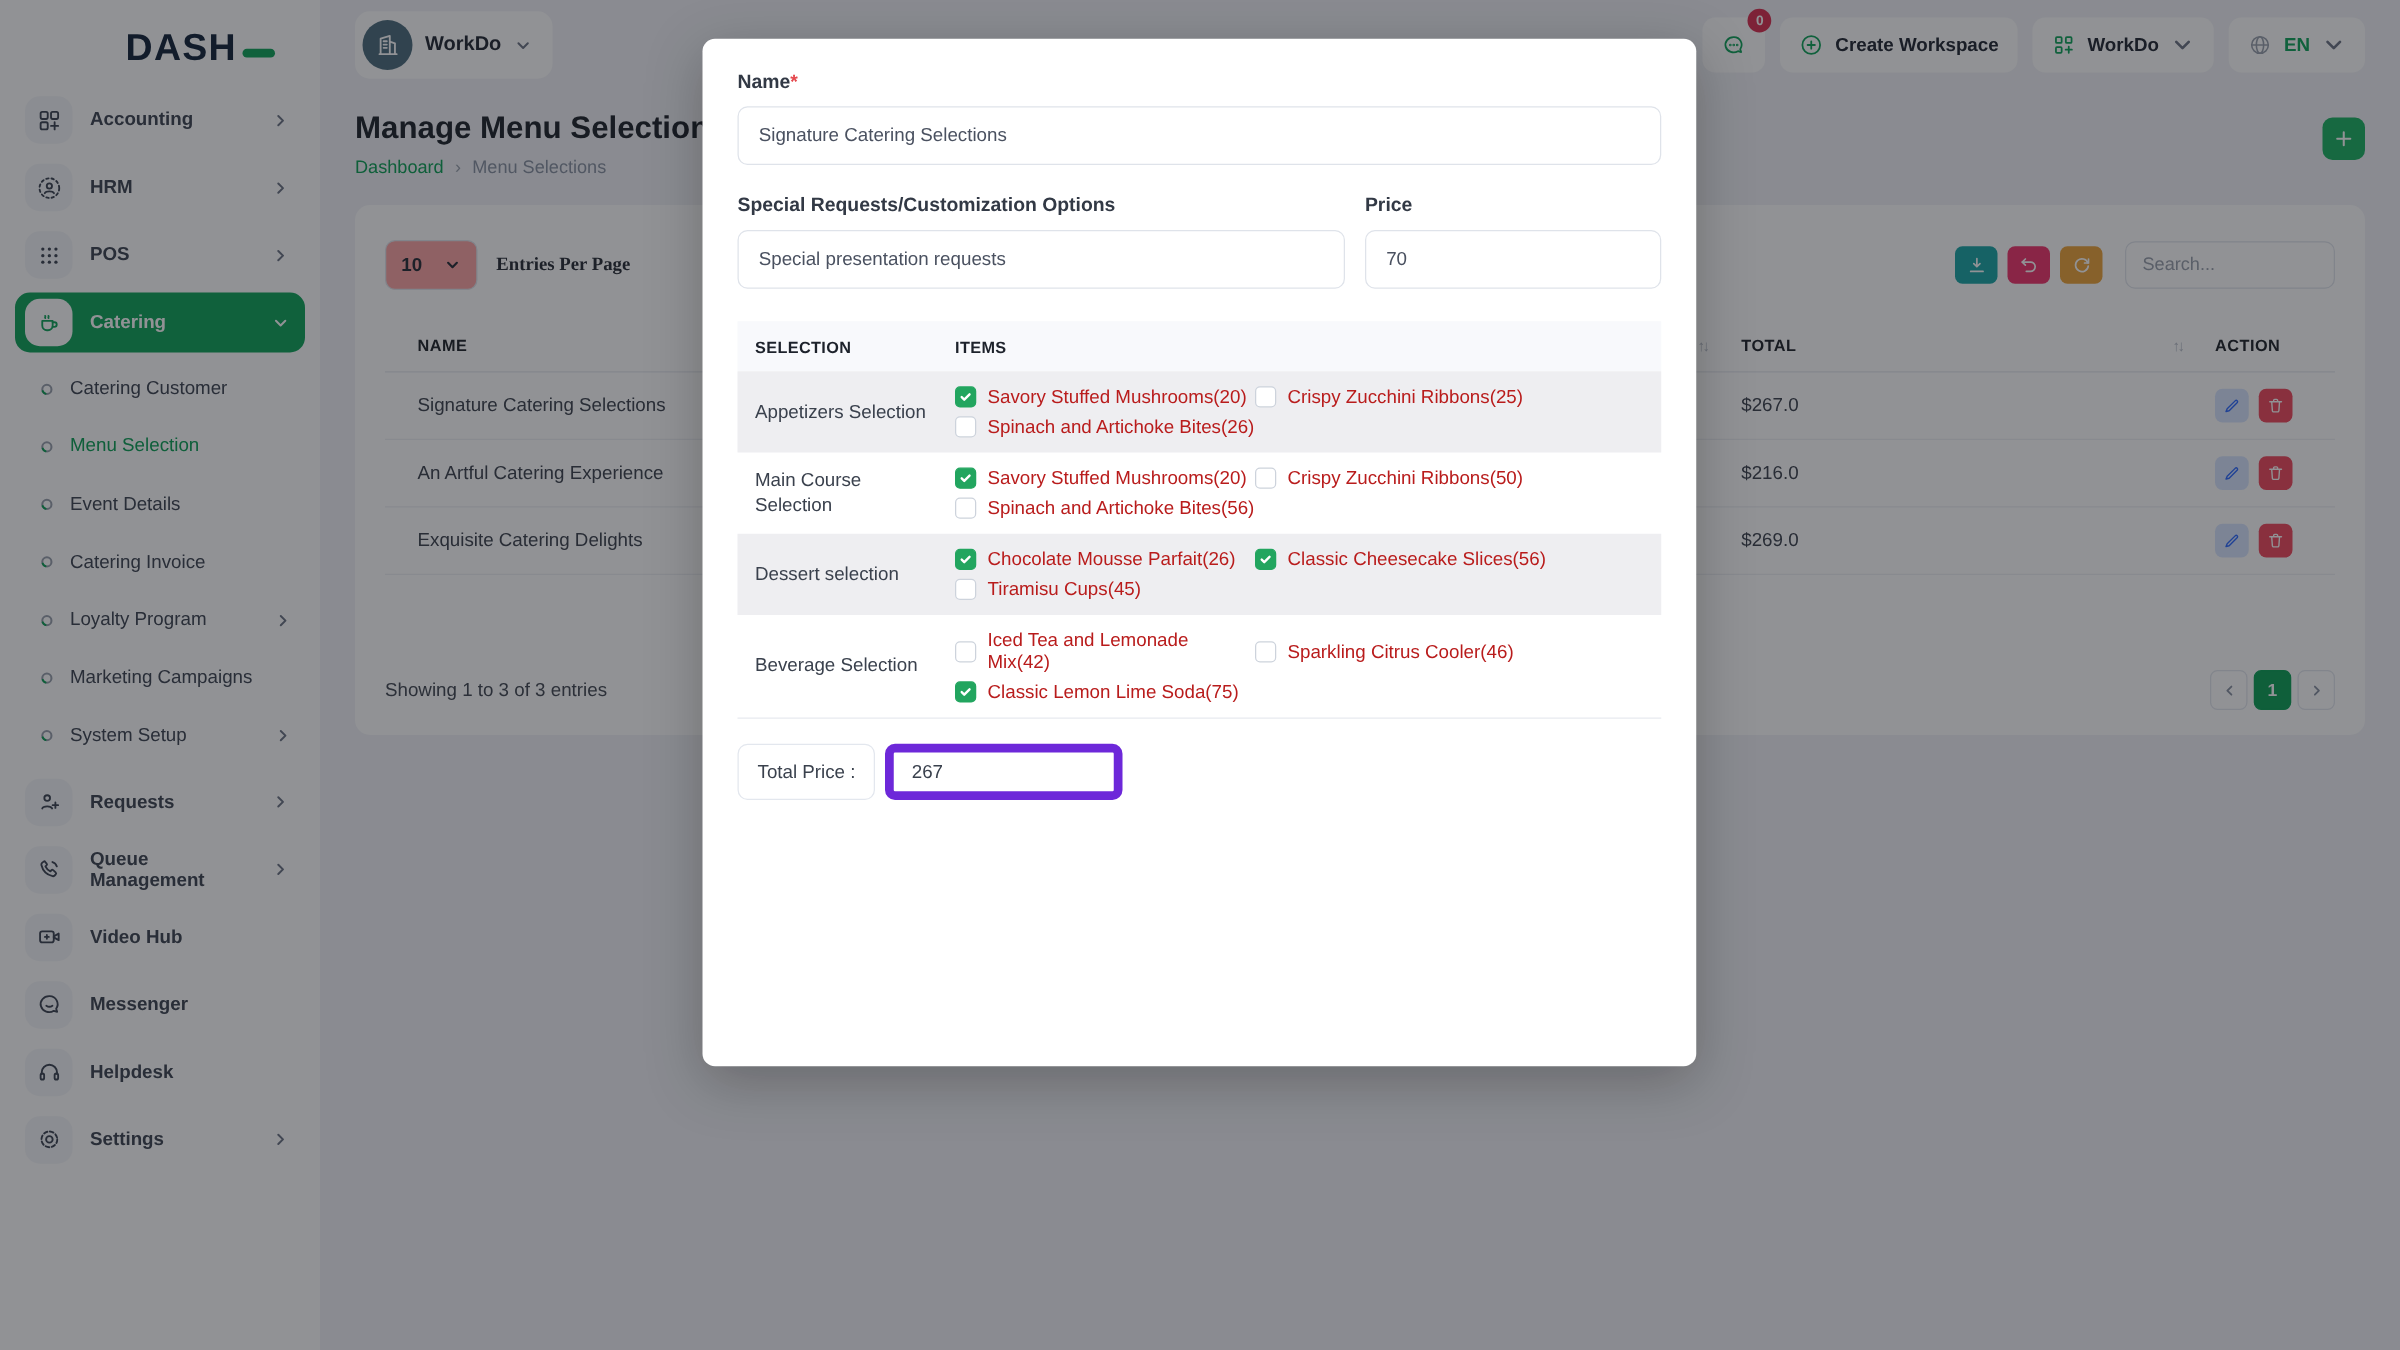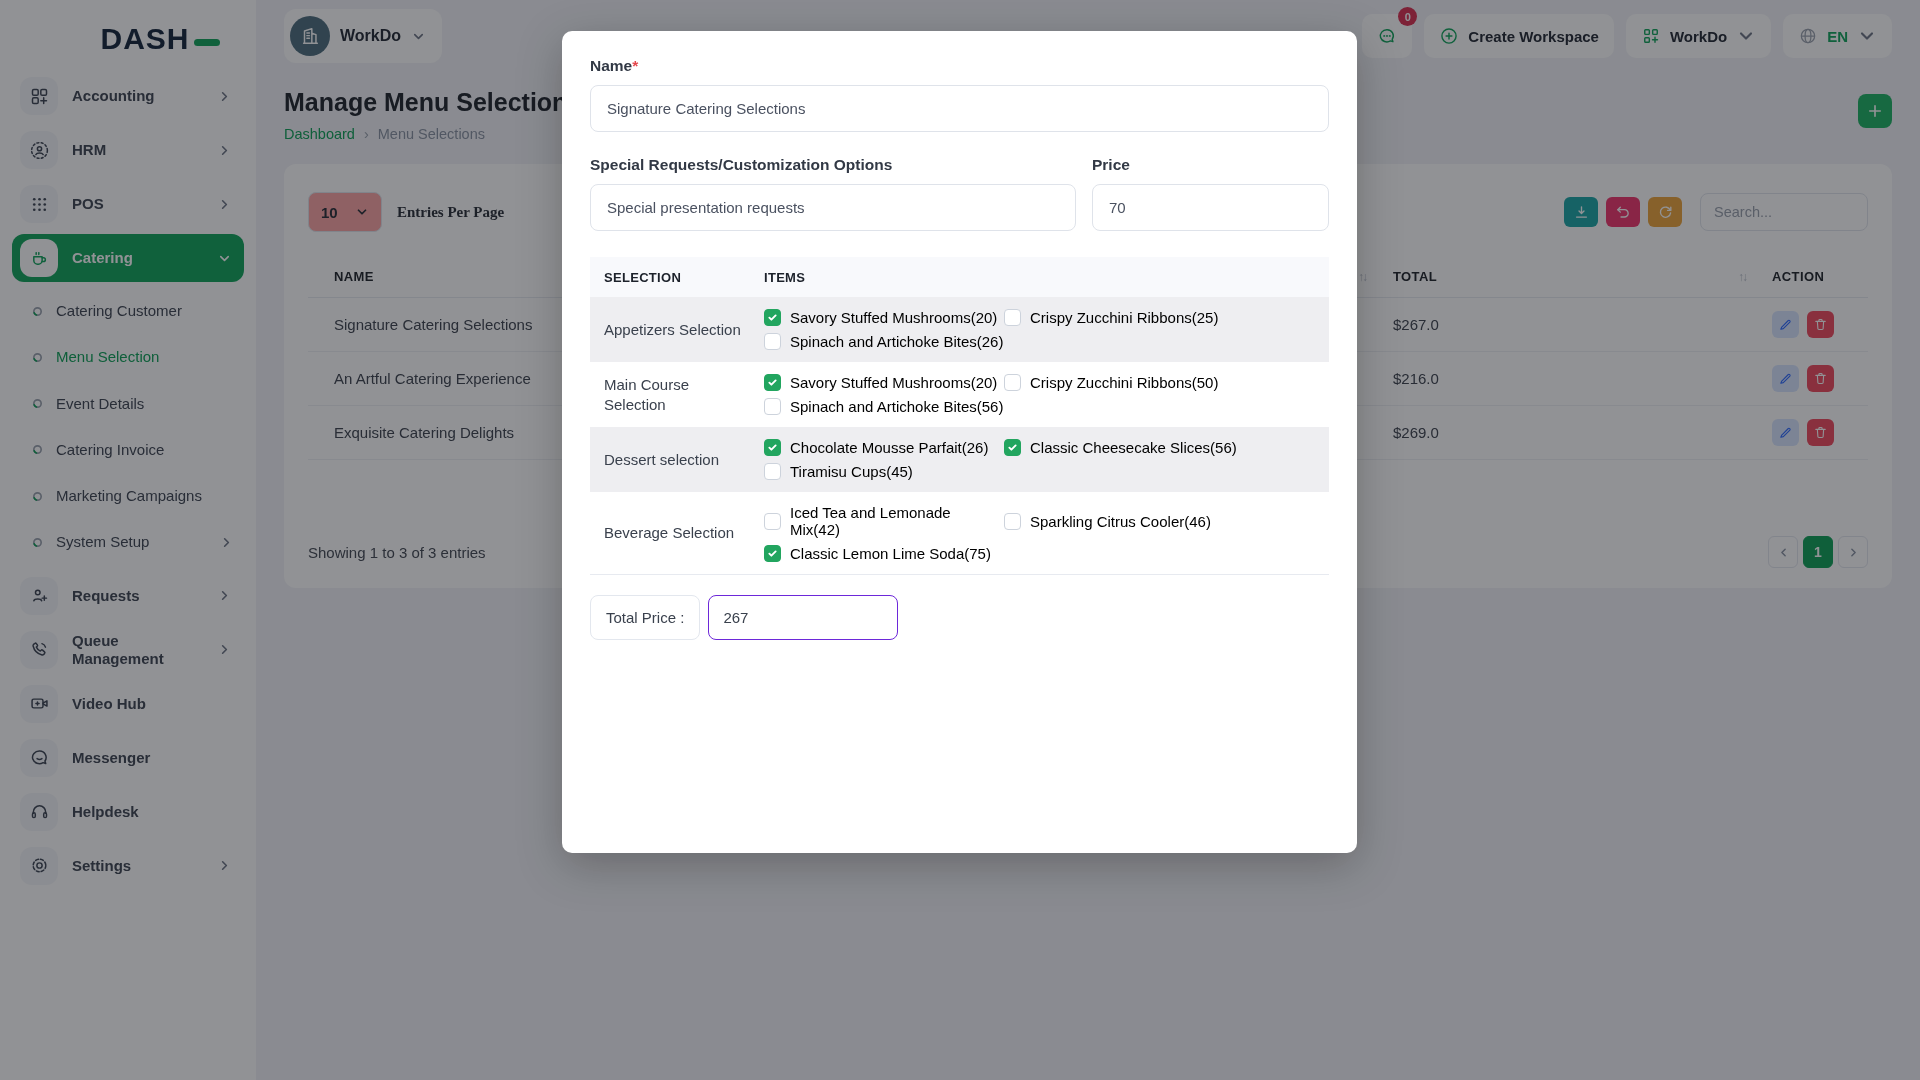--- a/index.html
+++ b/index.html
@@ -96,28 +96,28 @@
   .text-input { width:100%; height:47px; border:1px solid #dfe3ea; border-radius:8px; padding:0 16px; font-size:15px; color:#4a5160; margin-top:10px; outline:none; background:#fff; font-family:inherit; }
   .row2 { display:flex; gap:16px; margin-top:24px; }
   .col-sp { flex:2.05; } .col-pr { flex:1; }
 
   .sel-table { margin-top:26px; border-bottom:1px solid #e7eaf0; }
   .sel-head { display:grid; grid-template-columns:160px 1fr; background:#f8f9fc; height:40px; align-items:center; padding-left:14px; font-size:13px; font-weight:700; color:#1d222b; letter-spacing:.3px; }
   .sel-row { display:grid; grid-template-columns:160px 1fr; padding:12px 0 12px 14px; align-items:center; }
   .sel-row.alt { background:#eeeef1; }
   .sel-name { font-size:15px; color:#3a414d; padding-right:10px; line-height:1.3; }
   .items-grid { display:grid; grid-template-columns:240px 1fr; row-gap:7px; }
-  .item { display:flex; align-items:center; gap:9px; font-size:15px; color:#000000; cursor:pointer; }
+  .item { display:flex; align-items:center; gap:9px; font-size:15px; color:#b91c1c; cursor:pointer; }
   .cb { width:17px; height:17px; border-radius:4px; border:1.5px solid #cdd3dc; background:#fff; flex-shrink:0; display:flex; align-items:center; justify-content:center; }
   .cb.checked { background:#22a55f; border-color:#22a55f; }
   .cb svg { width:11px; height:11px; }
 
   .total-row { display:flex; gap:8px; margin-top:20px; }
   .total-label-box { border:1px solid #e3e7ee; border-radius:8px; height:45px; display:flex; align-items:center; padding:0 15px; font-size:15px; color:#3a414d; background:#fff; }
-  .total-input { width:190px; height:45px; border:1px solid #6d28d9; border-radius:8px; padding:0 14px; font-size:15px; color:#3a414d; outline:none; font-family:inherit; }
+  .total-input { width:190px; height:45px; border:7px solid #6d28d9; border-radius:8px; padding:0 14px; font-size:15px; color:#3a414d; outline:none; font-family:inherit; }
 
   .modal-footer { border-top:1px solid #e9ecf1; padding:16px 20px; display:flex; justify-content:flex-end; gap:10px; margin-top:auto; }
   .btn { border:none; border-radius:6px; height:39px; padding:0 19px; font-size:15px; font-weight:600; color:#fff; cursor:pointer; font-family:inherit; }
   .btn-cancel { background:#6c757d; }
   .btn-update { background:#14a45a; }
 </style>
 </head>
 <body>
 
 <div class="app">
@@ -222,20 +222,34 @@
           <span class="sub-label">Event Details</span>
         </div>
         <div class="sub-item">
           <span style="display: flex;">
             <svg class="ring" viewBox="0 0 12 12" fill="none">
               <circle cx="6" cy="6" r="4" stroke="#9aa2ae" stroke-width="1.8"></circle>
               <path d="M2.4 7.5a4 4 0 0 0 2.4 2.3" stroke="#0fa158" stroke-width="1.8" stroke-linecap="round"></path>
             </svg>
           </span>
           <span class="sub-label">Catering Invoice</span>
+        </div>
+        <div class="sub-item">
+          <span style="display: flex;">
+            <svg class="ring" viewBox="0 0 12 12" fill="none">
+              <circle cx="6" cy="6" r="4" stroke="#9aa2ae" stroke-width="1.8"></circle>
+              <path d="M2.4 7.5a4 4 0 0 0 2.4 2.3" stroke="#0fa158" stroke-width="1.8" stroke-linecap="round"></path>
+            </svg>
+          </span>
+          <span class="sub-label">Loyalty Program</span>
+          <span class="chev">
+            <svg viewBox="0 0 16 16" fill="none" stroke="currentColor" stroke-width="1.7" stroke-linecap="round" stroke-linejoin="round">
+              <path d="M6 4l4 4-4 4"></path>
+            </svg>
+          </span>
         </div>
         <div class="sub-item">
           <span style="display: flex;">
             <svg class="ring" viewBox="0 0 12 12" fill="none">
               <circle cx="6" cy="6" r="4" stroke="#9aa2ae" stroke-width="1.8"></circle>
               <path d="M2.4 7.5a4 4 0 0 0 2.4 2.3" stroke="#0fa158" stroke-width="1.8" stroke-linecap="round"></path>
             </svg>
           </span>
           <span class="sub-label">Marketing Campaigns</span>
         </div>

